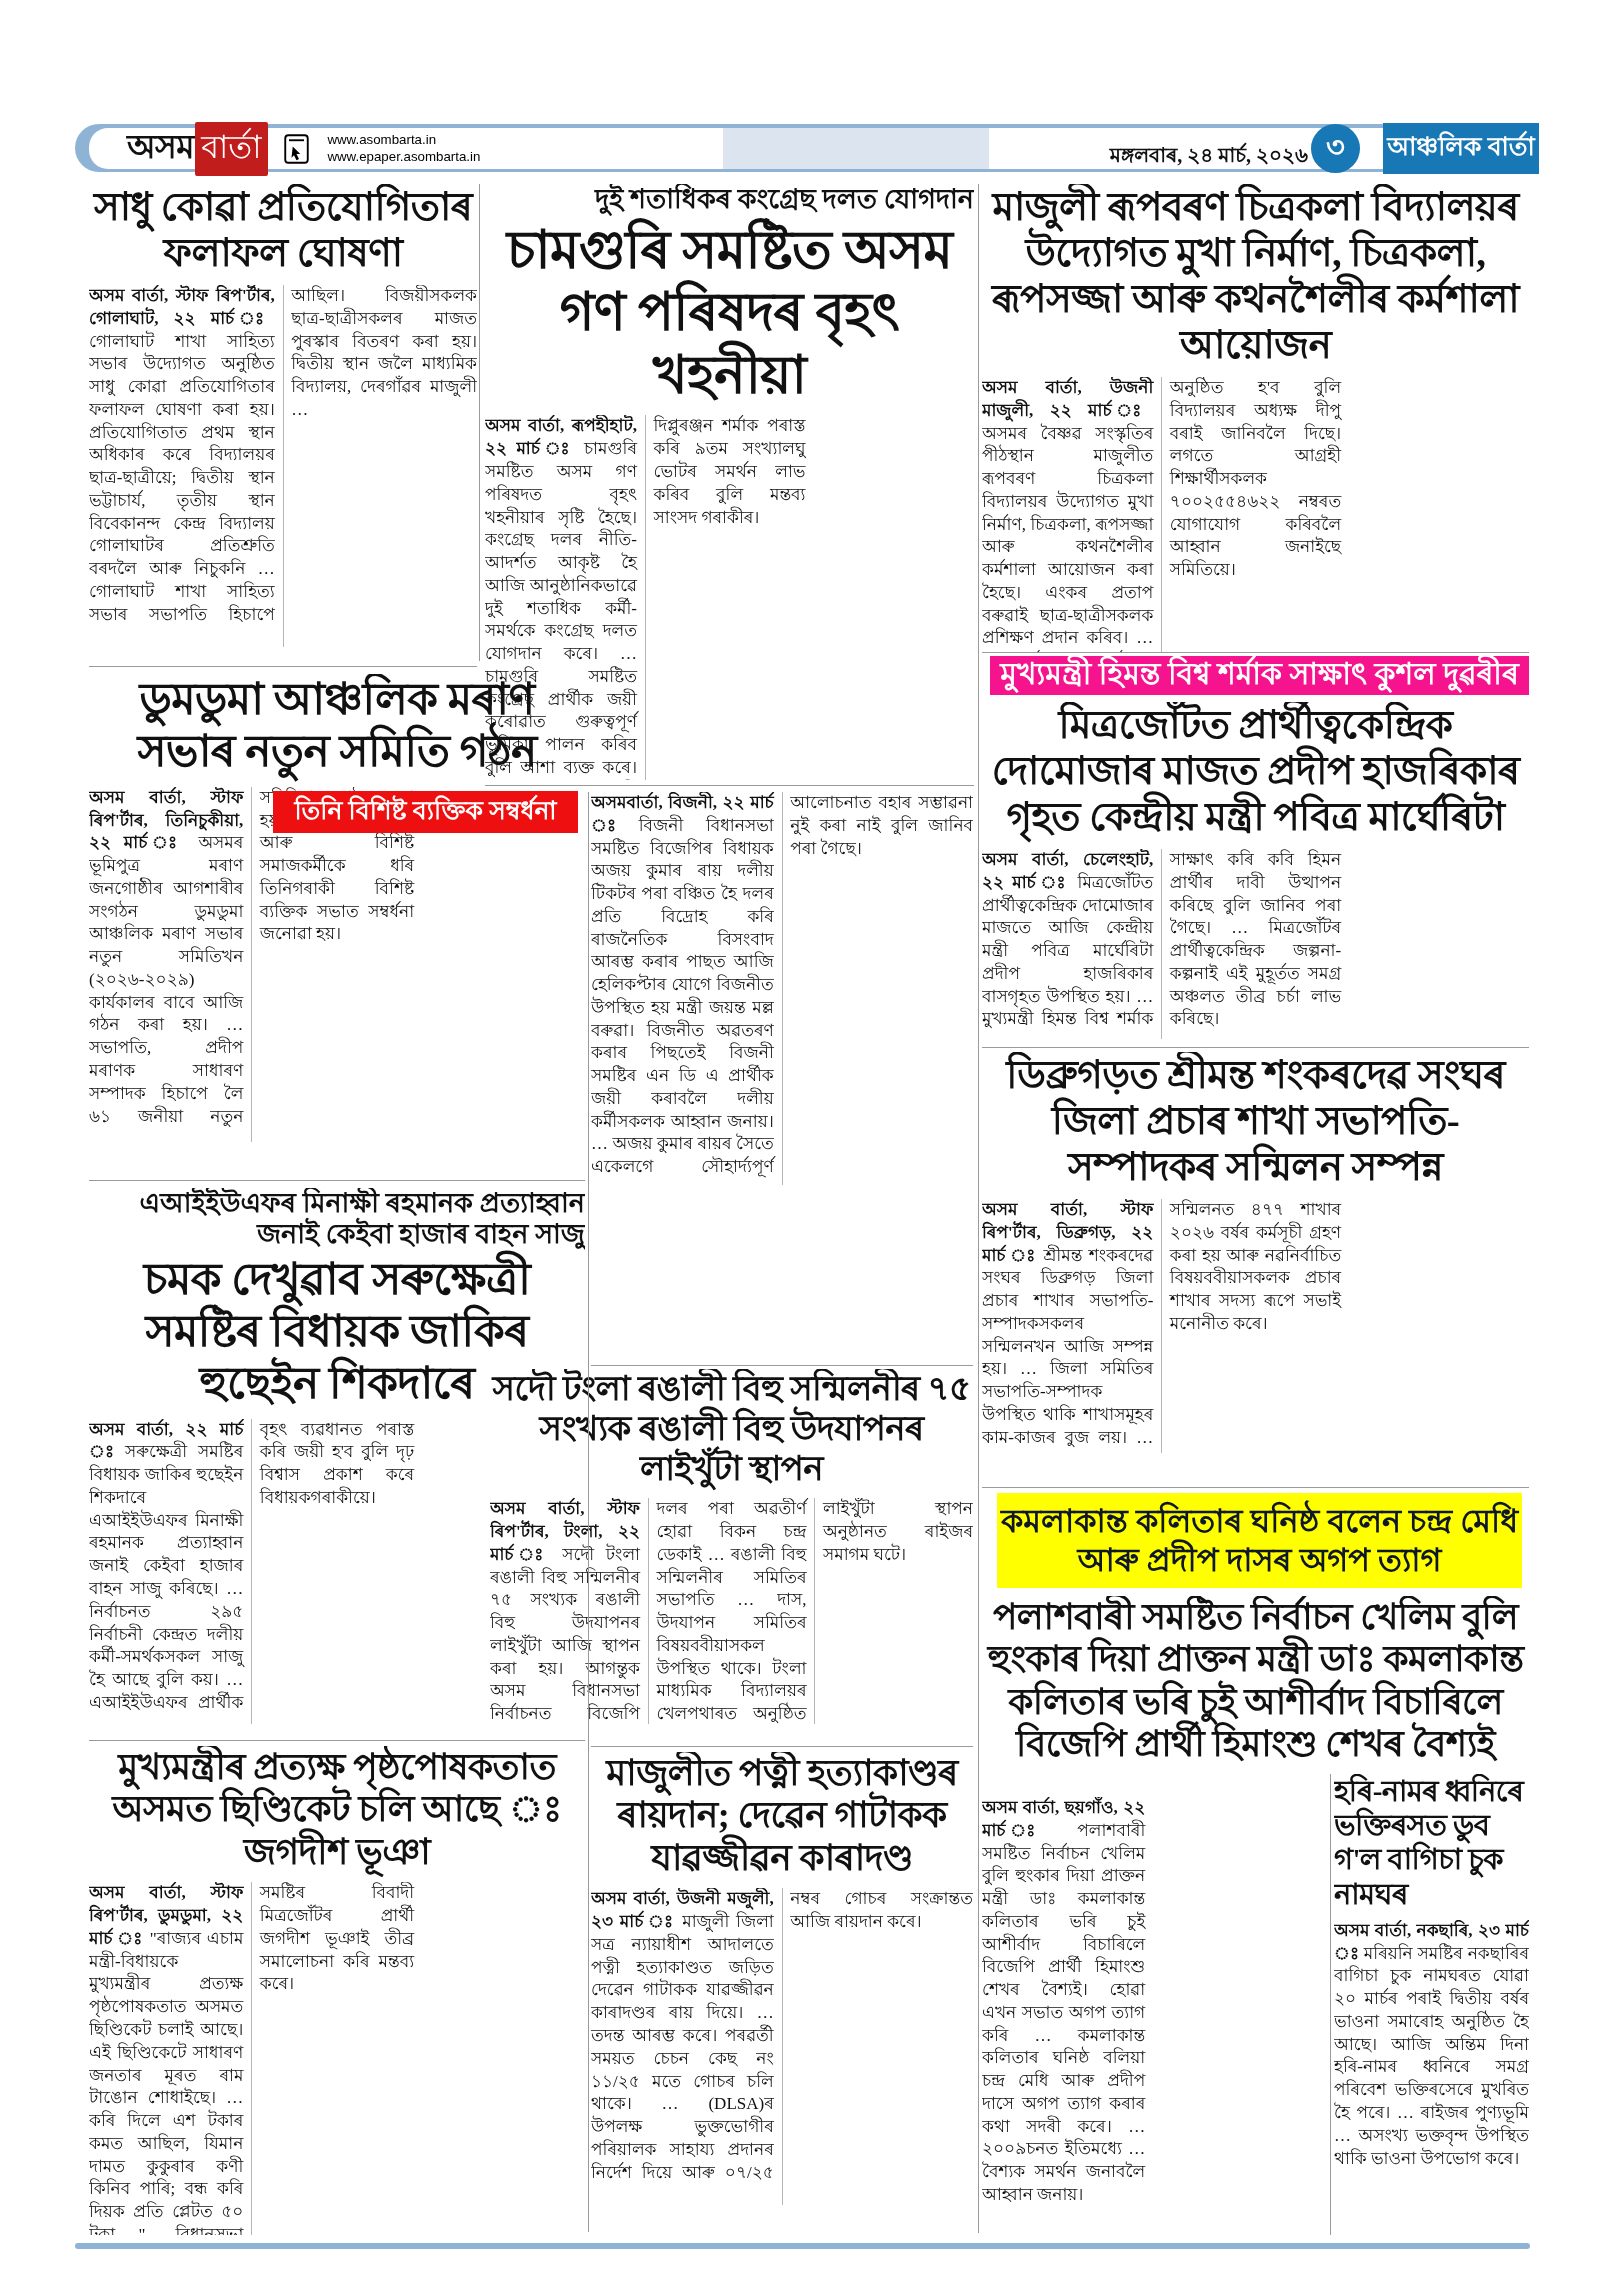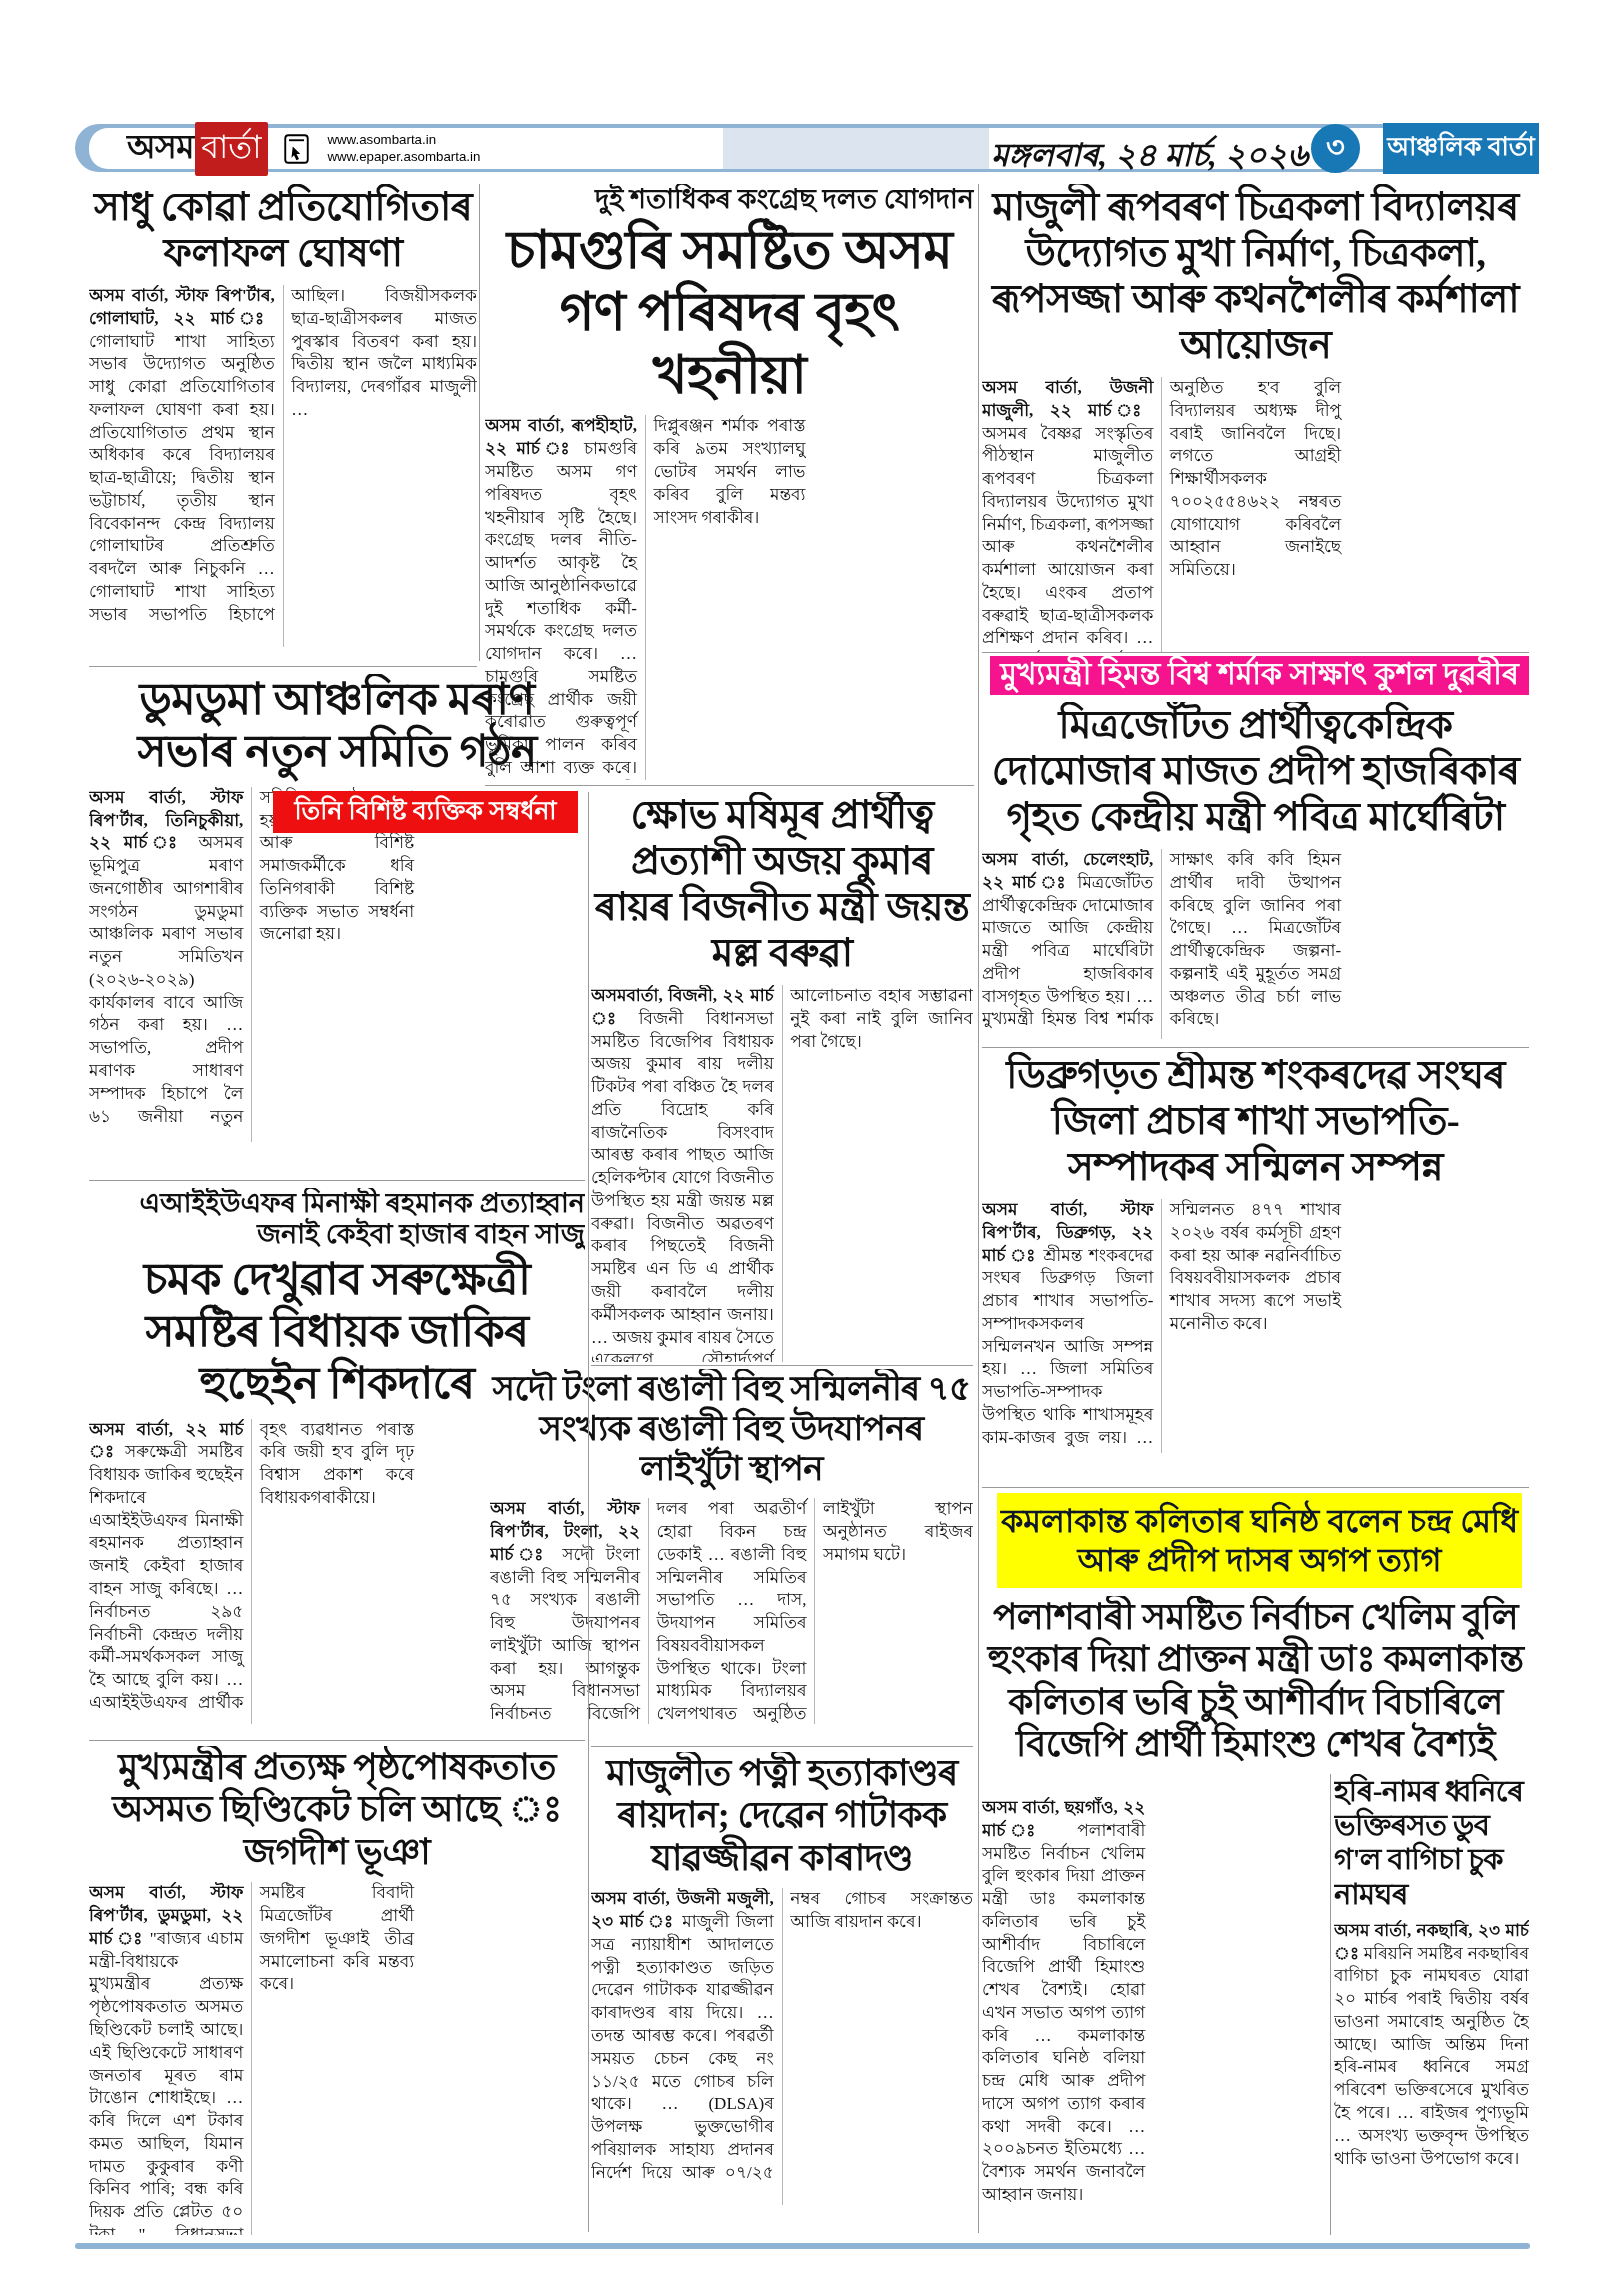--- a/index.html
+++ b/index.html
@@ -14,21 +14,21 @@
   .logo .black{font-size:33px;font-weight:bold;letter-spacing:-0.6px;}
   .logo .red{font-size:32px;font-weight:normal;color:#ffffff;background:#c21d1d;
              padding:0 6.3px;margin-left:1px;border-radius:2px;}
   .sites{margin-left:18px;font-family:"Liberation Sans",sans-serif;font-size:13.3px;line-height:1.25;color:#000;}
   .site-icon{width:25px;height:30px;margin-left:16.5px;flex:0 0 auto;}
   .section-wrap{position:absolute;left:634px;top:0;width:266px;height:41px;background:#dbe4ef;}
   .section-box{position:absolute;left:660px;top:-5px;width:156px;height:51px;background:#1878b5;
                display:flex;align-items:center;justify-content:center;}
   .section-box span{color:#fff;font-size:25px;font-weight:bold;}
   .mast-date{position:absolute;right:209px;top:0;height:57px;display:flex;align-items:center;
-             font-size:32px;font-weight:bold;font-style:italic;}
+             font-size:20px;font-weight:bold;}
   .page-badge{position:absolute;right:157px;top:-3.8px;width:49px;height:49px;border-radius:50%;
               background:#1878b5;display:flex;align-items:center;justify-content:center;
               color:#fff;font-size:29px;font-weight:bold;}
   
   .art{position:absolute;overflow:hidden;}
   .kicker{font-weight:bold;text-align:right;font-size:27px;line-height:1.15;margin:0 0 3.8px 0;}
   .headline{font-weight:bold;text-align:center;margin:0 0 9px 0;line-height:1.18;letter-spacing:-0.6px;}
   .h88{font-size:53px;} .h72{font-size:44px;} .h64{font-size:39px;} .h60{font-size:36px;}
   .h56{font-size:34px;} .h48{font-size:29px;}
   .body{font-size:17px;line-height:1.34;text-align:justify;column-gap:16.5px;
@@ -126,21 +126,20 @@
     <div class="subhead-red" style="left:184px;top:117px;width:305px;height:42px;">তিনি বিশিষ্ট ব্যক্তিক সম্বর্ধনা</div>
     <div class="bodywrap" style="height:355px;margin-top:7.6px;">
       <div class="body cols3">
         <span class="dateline">অসম বার্তা, স্টাফ ৰিপ'র্টাৰ, তিনিচুকীয়া, ২২ মার্চ ঃ</span>
         <span>অসমৰ ভূমিপুত্র মৰাণ জনগোষ্ঠীৰ আগশাৰীৰ সংগঠন ডুমডুমা আঞ্চলিক মৰাণ সভাৰ নতুন সমিতিখন (২০২৬-২০২৯) কার্যকালৰ বাবে আজি গঠন কৰা হয়। … সভাপতি, প্রদীপ মৰাণক সাধাৰণ সম্পাদক হিচাপে লৈ ৬১ জনীয়া নতুন সমিতিখন গঠন কৰা হয়। … ভোগেশ্বৰ বৰুৱা আৰু বিশিষ্ট সমাজকর্মীকে ধৰি তিনিগৰাকী বিশিষ্ট ব্যক্তিক সভাত সম্বর্ধনা জনোৱা হয়।</span>
       </div>
     </div>
   </article>
 
   <article class="art" style="left:591px;top:792px;width:382px;height:570px;">
-    <h2 class="headline h64">ক্ষোভ মষিমূৰ প্রার্থীত্ব প্রত্যাশী অজয় কুমাৰ ৰায়ৰ বিজনীত মন্ত্রী জয়ন্ত মল্ল বৰুৱা</h2>
     <div class="bodywrap" style="height:393px;">
       <div class="body cols2">
         <span class="dateline">অসমবার্তা, বিজনী, ২২ মার্চ ঃ</span>
         <span>বিজনী বিধানসভা সমষ্টিত বিজেপিৰ বিধায়ক অজয় কুমাৰ ৰায় দলীয় টিকটৰ পৰা বঞ্চিত হৈ দলৰ প্রতি বিদ্রোহ কৰি ৰাজনৈতিক বিসংবাদ আৰম্ভ কৰাৰ পাছত আজি হেলিকপ্টাৰ যোগে বিজনীত উপস্থিত হয় মন্ত্রী জয়ন্ত মল্ল বৰুৱা। বিজনীত অৱতৰণ কৰাৰ পিছতেই বিজনী সমষ্টিৰ এন ডি এ প্রার্থীক জয়ী কৰাবলৈ দলীয় কর্মীসকলক আহ্বান জনায়। … অজয় কুমাৰ ৰায়ৰ সৈতে একেলগে সৌহার্দ্যপূর্ণ আলোচনাত বহাৰ সম্ভাৱনা নুই কৰা নাই বুলি জানিব পৰা গৈছে।</span>
       </div>
     </div>
   </article>
 
   <article class="art" style="left:982px;top:1052px;width:547px;height:431px;">
     <h2 class="headline h64">ডিব্রুগড়ত শ্রীমন্ত শংকৰদেৱ সংঘৰ জিলা প্রচাৰ শাখা সভাপতি-সম্পাদকৰ সন্মিলন সম্পন্ন</h2>

